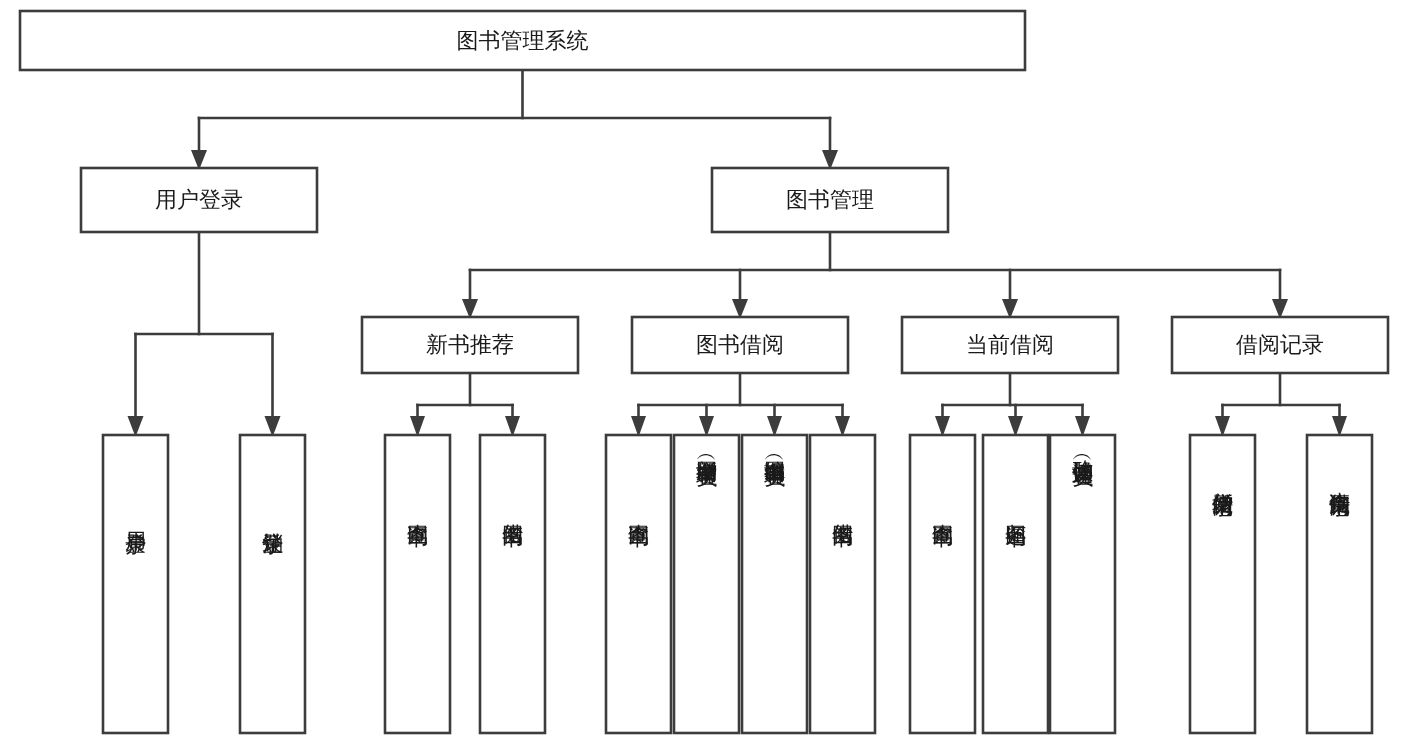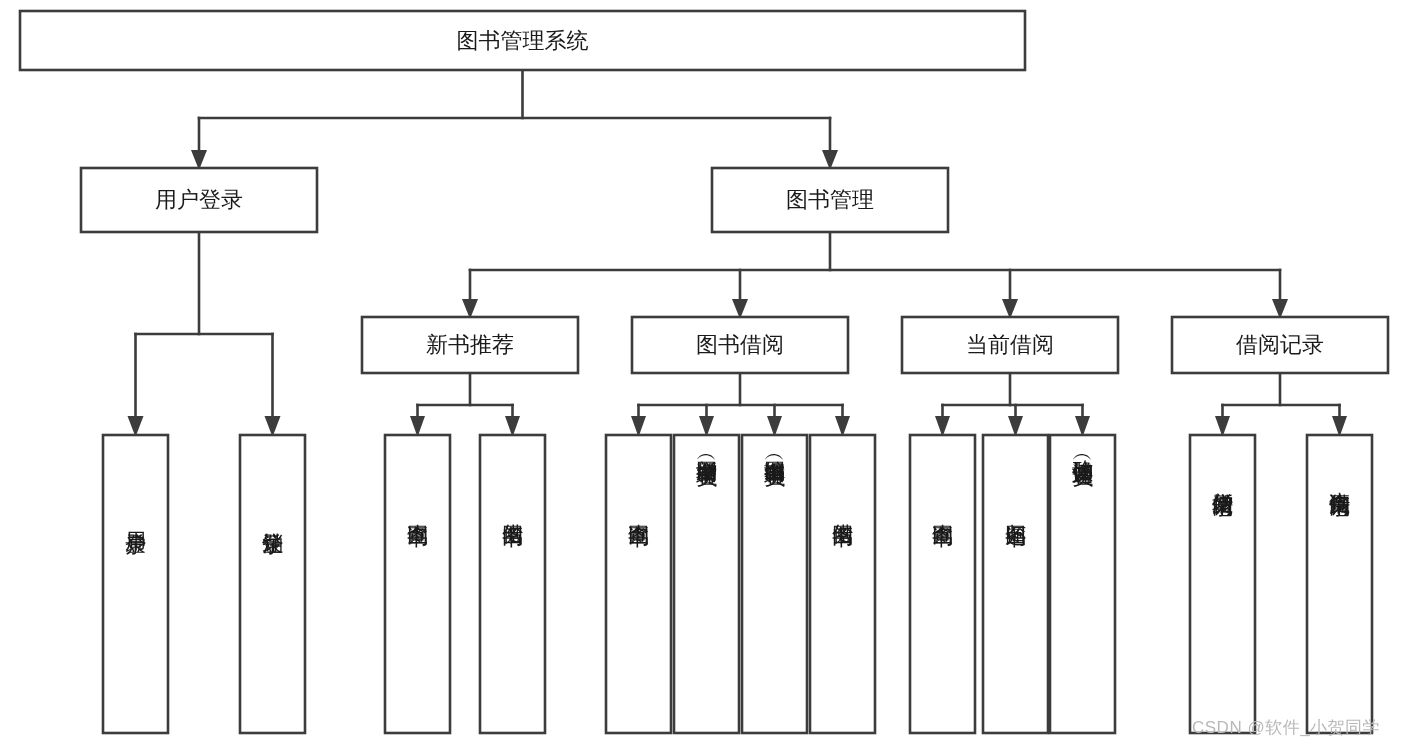--- a/index.html
+++ b/index.html
@@ -248,15 +248,14 @@
   </div>
 
   <div class="leaf-label-wrap" style="left:1190px; top:435px; width:65px; height:298px;">
     <span class="leaf-label-v" style="margin-top:40px;">新增借阅记录</span>
   </div>
 
   <div class="leaf-label-wrap" style="left:1307px; top:435px; width:65px; height:298px;">
     <span class="leaf-label-v" style="margin-top:40px;">查询借阅记录</span>
   </div>
 
-  <div class="watermark" style="left:1192px; top:716px;">CSDN @软件_小贺同学</div>
 
 </div>
 
 </body></html>

